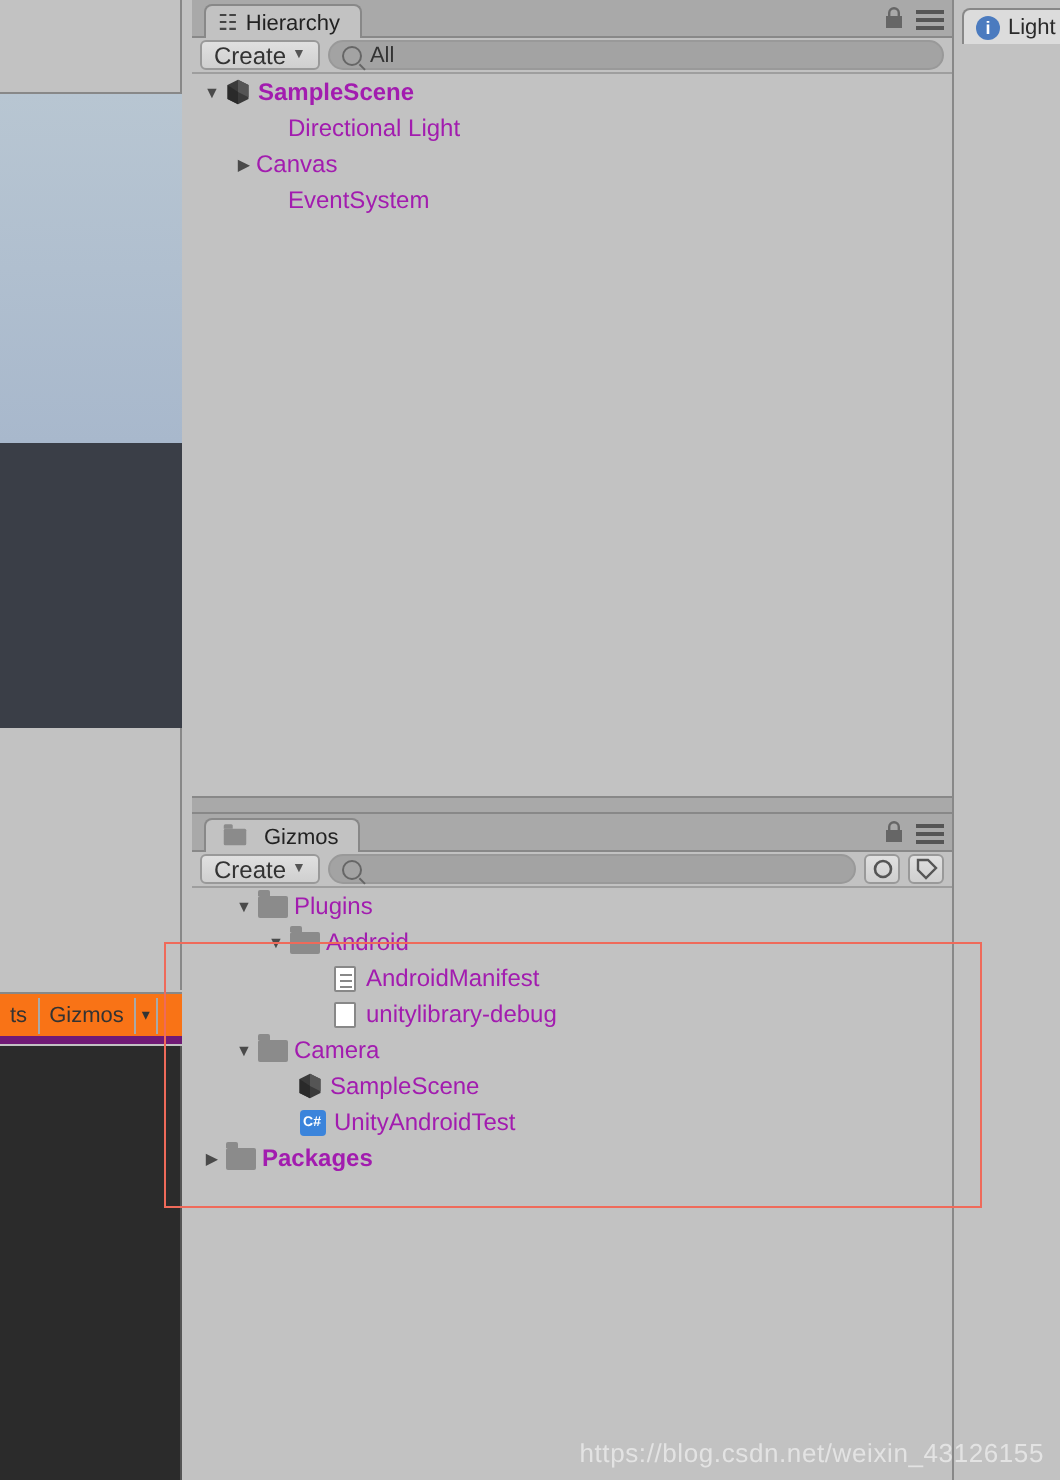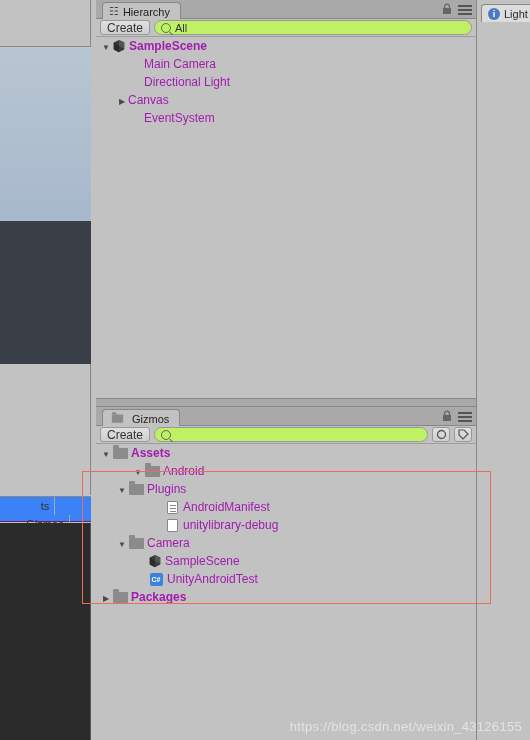--- a/index.html
+++ b/index.html
@@ -2,44 +2,44 @@
 <html><head>
 <meta charset="utf-8">
 <style>
   * { box-sizing: border-box; margin: 0; padding: 0; font-family: Arial, sans-serif; font-size: 12px; }
   body { background: #c2c2c2; width: 530px; height: 740px; overflow: hidden; position: relative; }
 
   
   .left-col { position: absolute; left: 0; top: 0; width: 96px; height: 740px; }
   .left-top { position: absolute; left: 0; top: 0; width: 91px; height: 495px; background: #c2c2c2; border-right: 1px solid #888; }
   .scene-view { position: absolute; left: 0; top: 46px; width: 91px; height: 318px; background: linear-gradient(to bottom, #b8c6d2 0%, #a8b8cc 55%, #3a3e47 55%, #3a3e47 100%); border-top: 1px solid #888; }
-  .left-toolbar { position: absolute; left: 0; top: 496px; width: 91px; height: 26px; border-top: 1px solid #888; border-bottom: 1px solid #701a75; background: #3b82f6; display: flex; align-items:center;flex-direction:column; }
+  .left-toolbar { position: absolute; left: 0; top: 496px; width: 91px; height: 26px; border-top: 1px solid #888; border-bottom: 4px solid #701a75; background: #f97316; display: flex; align-items:center; }
   .left-toolbar .tbtn { height: 18px; line-height:18px; padding: 0 5px; font-size:11px; color:#333; border-right:1px solid #a9a9a9; }
   .left-dark { position:absolute; left:0; top:523px; width:91px; height:217px; background:#2b2b2b; border-right:1px solid #555;}
 
   
   .right-col { position:absolute; right:0; top:0; width:54px; height:740px; background:#c2c2c2; border-left:1px solid #888;}
   .inspector-tab { position:absolute; left:4px; top:4px; height:18px; background:#dcdcdc; border:1px solid #888; border-bottom:none; border-radius:4px 4px 0 0; padding:1px 6px; display:flex; align-items:center; gap:4px;}
   .inspector-tab .info-icon { width:12px; height:12px; border-radius:50%; background:#4b7bbf; color:#fff; font-size:9px; font-weight:bold; display:flex; align-items:center; justify-content:center; }
   .inspector-tab span { font-size:11px; color:#2a2a2a;}
 
   
   .center { position:absolute; left:96px; top:0; width:380px; height:740px; }
   .panel { position:relative; width:100%; background:#c2c2c2; }
   .panel-tabbar { height:19px; background:#a9a9a9; position:relative; border-bottom:1px solid #888;}
   .tab { position:absolute; top:2px; left:6px; height:17px; padding:1px 10px 0 6px; background:#c2c2c2; border:1px solid #888; border-bottom:none; border-radius:4px 4px 0 0; display:flex; align-items:center; gap:4px;}
   .tab .tab-icon { font-size:11px; color:#444;}
   .tab span { font-size:11px; color:#222;}
   .panel-lock { position:absolute; right:22px; top:3px; width:12px; height:12px; }
   .panel-menu { position:absolute; right:4px; top:5px; width:14px; height:10px; display:flex; flex-direction:column; justify-content:space-between;}
   .panel-menu div { height:2px; background:#555;}
   .panel-toolbar { height:18px; background:#c2c2c2; border-bottom:1px solid #9e9e9e; display:flex; align-items:center; padding:0 4px; gap:4px;}
-  .create-btn { height:15px; padding:0 6px; font-size:11px; color:#333; border:1px solid #999; background:linear-gradient(#e0e0e0,#cfcfcf); border-radius:3px; display:flex; align-items:center; gap:3px;flex-direction:column;}
+  .create-btn { height:15px; padding:0 6px; font-size:11px; color:#333; border:1px solid #999; background:linear-gradient(#e0e0e0,#cfcfcf); border-radius:3px; display:flex; align-items:center; gap:3px;}
   .create-btn .drop { font-size:7px; color:#555;}
-  .search-field { flex:1; height:15px; border:1px solid #999; border-radius:8px; background:#bef264; display:flex; align-items:center; padding:0 6px; gap:4px;}
+  .search-field { flex:1; height:15px; border:1px solid #999; border-radius:8px; background:#a3a3a3; display:flex; align-items:center; padding:0 6px; gap:4px;}
   .search-field .mag { width:10px; height:10px; border:1.3px solid #666; border-radius:50%; position:relative;}
   .search-field .mag:after{ content:''; position:absolute; right:-3px; bottom:-3px; width:4px; height:1.3px; background:#666; transform:rotate(45deg);}
   .search-field .sval { font-size:11px; color:#333;}
   .proj-icon-btn { width:18px; height:15px; border:1px solid #999; background:linear-gradient(#e0e0e0,#cfcfcf); border-radius:3px; display:flex; align-items:center; justify-content:center;}
 
   .panel-body { position:relative; background:#c2c2c2; width:100%; }
 
   .tree-row { display:flex; align-items:center; height:18px; padding-left:4px; cursor:default; user-select:none;}
   .tree-row.bold .label { font-weight:bold; }
   .arrow { width:12px; text-align:center; font-size:10px; color:#4a4a4a; }
@@ -129,24 +129,20 @@
           <svg viewBox="0 0 16 16">
               <path d="M8 1l6 3v8l-6 3-6-3V4l6-3z" fill="#3a3a3a"></path>
               <path d="M8 1v7l6 3V4L8 1z" fill="#555"></path>
               <path d="M8 8v7l-6-3V4l6 4z" fill="#2a2a2a"></path>
             </svg>
         </span>
         <span class="label">SampleScene</span>
       </div>
       <div class="tree-row indent-2">
         <span class="arrow none"></span>
-        <span class="label">Main Camera</span>
-      </div>
-      <div class="tree-row indent-2">
-        <span class="arrow none"></span>
         <span class="label">Directional Light</span>
       </div>
       <div class="tree-row indent-1">
         <span class="arrow right"></span>
         <span class="label">Canvas</span>
       </div>
       <div class="tree-row indent-2">
         <span class="arrow none"></span>
         <span class="label">EventSystem</span>
       </div>
@@ -188,42 +184,35 @@
           </svg>
       </div>
       <div class="proj-icon-btn">
         <svg width="11" height="11" viewBox="0 0 11 11">
             <path d="M1 1h5l4 4-5 5-4-4V1z" fill="none" stroke="#555" stroke-width="1.2"></path>
           </svg>
       </div>
     </div>
     <div class="panel-body project-body">
 
-      <div class="tree-row bold indent-0">
-        <span class="arrow down"></span>
-        <span class="item-icon">
-            <span class="folder-icon"></span>
-          </span>
-        <span class="label">Assets</span>
+
+      <div class="tree-row indent-1">
+        <span class="arrow down"></span>
+        <span class="item-icon">
+            <span class="folder-icon"></span>
+          </span>
+        <span class="label">Plugins</span>
       </div>
 
       <div class="tree-row indent-2">
         <span class="arrow down"></span>
         <span class="item-icon">
             <span class="folder-icon"></span>
           </span>
         <span class="label">Android</span>
-      </div>
-
-      <div class="tree-row indent-1">
-        <span class="arrow down"></span>
-        <span class="item-icon">
-            <span class="folder-icon"></span>
-          </span>
-        <span class="label">Plugins</span>
       </div>
 
       <div class="tree-row indent-4">
         <span class="item-icon">
             <span class="file-icon manifest"></span>
           </span>
         <span class="label">AndroidManifest</span>
       </div>
 
       <div class="tree-row indent-4">

